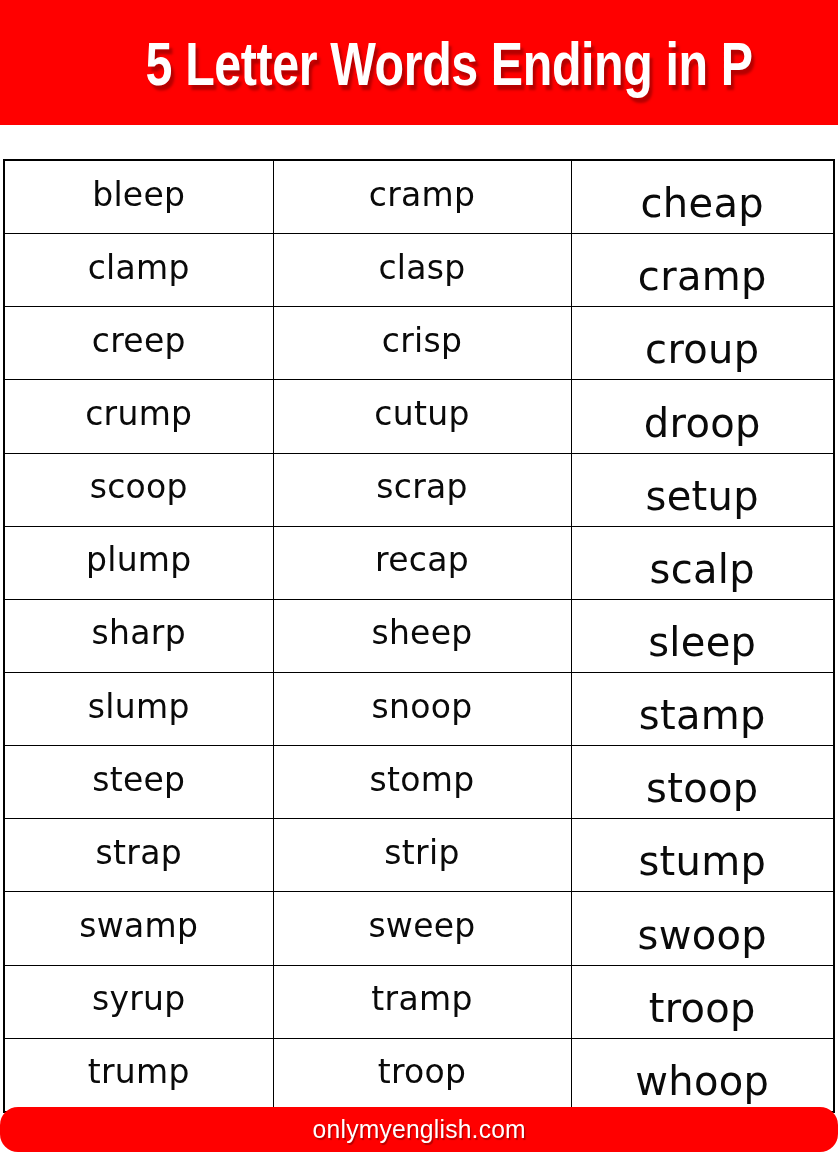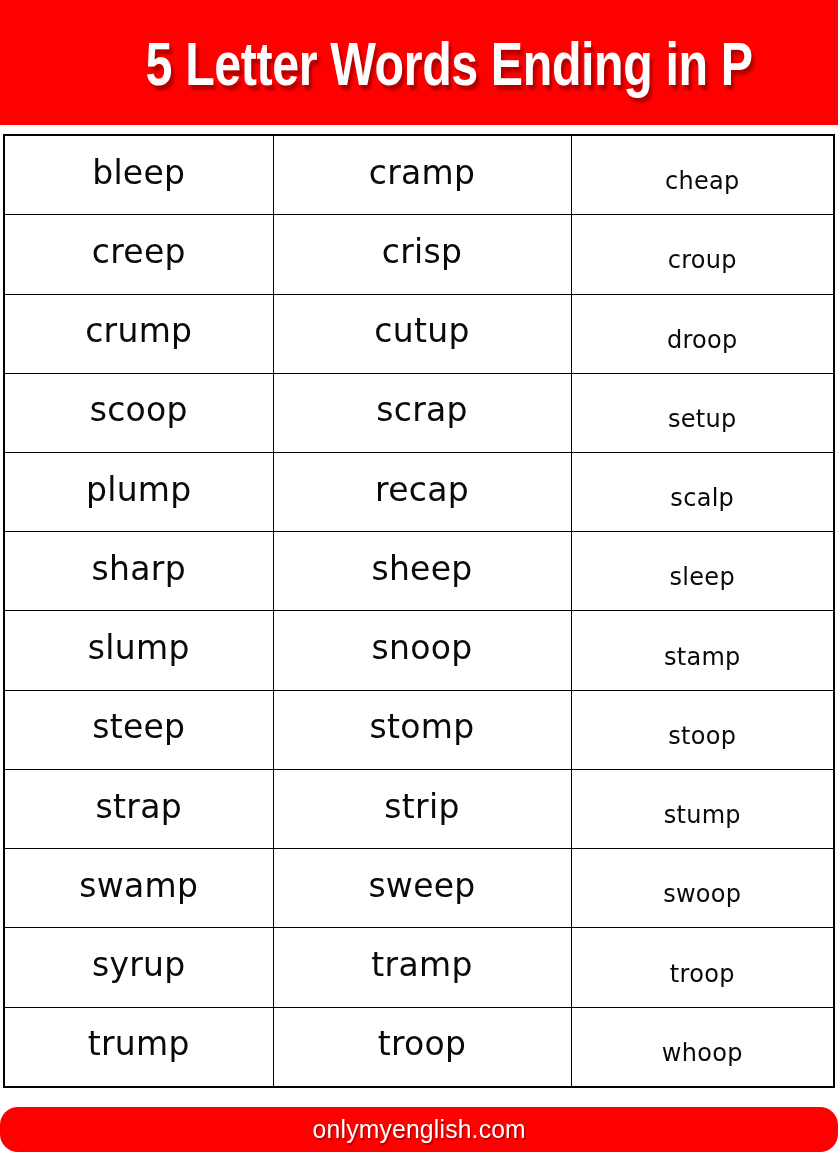--- a/index.html
+++ b/index.html
@@ -39,21 +39,21 @@
     transform-origin: center center;
     white-space: nowrap;
     text-shadow: 4px 5px 3px rgba(120, 0, 0, 0.55);
     margin-top: 2px;
   }
 
   
   .word-table-wrap {
     position: absolute;
     left: 3px;
-    top: 134px;
+    top: 159px;
     width: 830px;
     height: 954px;
   }
   table.word-table {
     border-collapse: collapse;
     table-layout: fixed;
     width: 830px;
     height: 954px;
     border: 2.5px solid #000000;
   }
@@ -78,21 +78,21 @@
     display: block;
     position: relative;
     top: -3px;
   }
   table.word-table td.col-3 .w {
     display: block;
     position: relative;
     top: 6px;
   }
   table.word-table td.col-3 {
-    font-size: 24px;
+    font-size: 40px;
   }
 
   
   .footer-banner {
     position: absolute;
     left: 0;
     top: 1107px;
     width: 838px;
     height: 45px;
     background: #ff0000;
@@ -133,20 +133,31 @@
           </td>
           <td class="col-2">
             <span class="w">cramp</span>
           </td>
           <td class="col-3">
             <span class="w">cheap</span>
           </td>
         </tr>
         <tr>
           <td class="col-1">
+            <span class="w">clamp</span>
+          </td>
+          <td class="col-2">
+            <span class="w">clasp</span>
+          </td>
+          <td class="col-3">
+            <span class="w">cramp</span>
+          </td>
+        </tr>
+        <tr>
+          <td class="col-1">
             <span class="w">creep</span>
           </td>
           <td class="col-2">
             <span class="w">crisp</span>
           </td>
           <td class="col-3">
             <span class="w">croup</span>
           </td>
         </tr>
         <tr>

